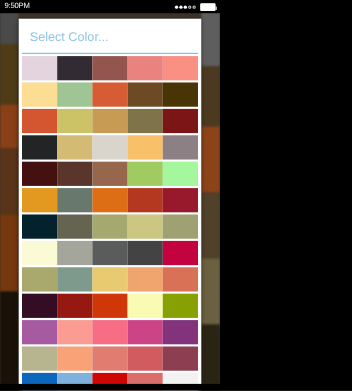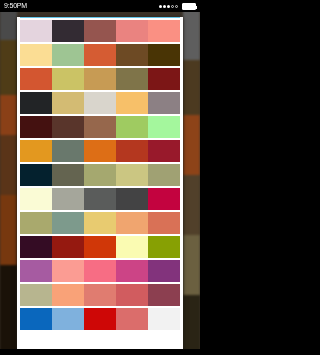--- a/index.html
+++ b/index.html
@@ -167,20 +167,21 @@
           <span class="sig-dot"></span>
           <span class="sig-dot"></span>
           <span class="sig-dot empty"></span>
           <span class="sig-dot empty"></span>
         </div>
       <div class="battery"></div>
     </div>
   </div>
 
   <div id="dialog">
+    <div id="dialog-title">Select Color...</div>
     <div id="title-divider"></div>
     <div id="palette-list">
         <div class="palette-row">
           <div class="swatch" title="#e4d4de" style="background: rgb(228, 212, 222);"></div>
           <div class="swatch" title="#332b33" style="background: rgb(51, 43, 51);"></div>
           <div class="swatch" title="#95554f" style="background: rgb(149, 85, 79);"></div>
           <div class="swatch" title="#ea8380" style="background: rgb(234, 131, 128);"></div>
           <div class="swatch" title="#fa9083" style="background: rgb(250, 144, 131);"></div>
         </div>
         <div class="palette-row">

